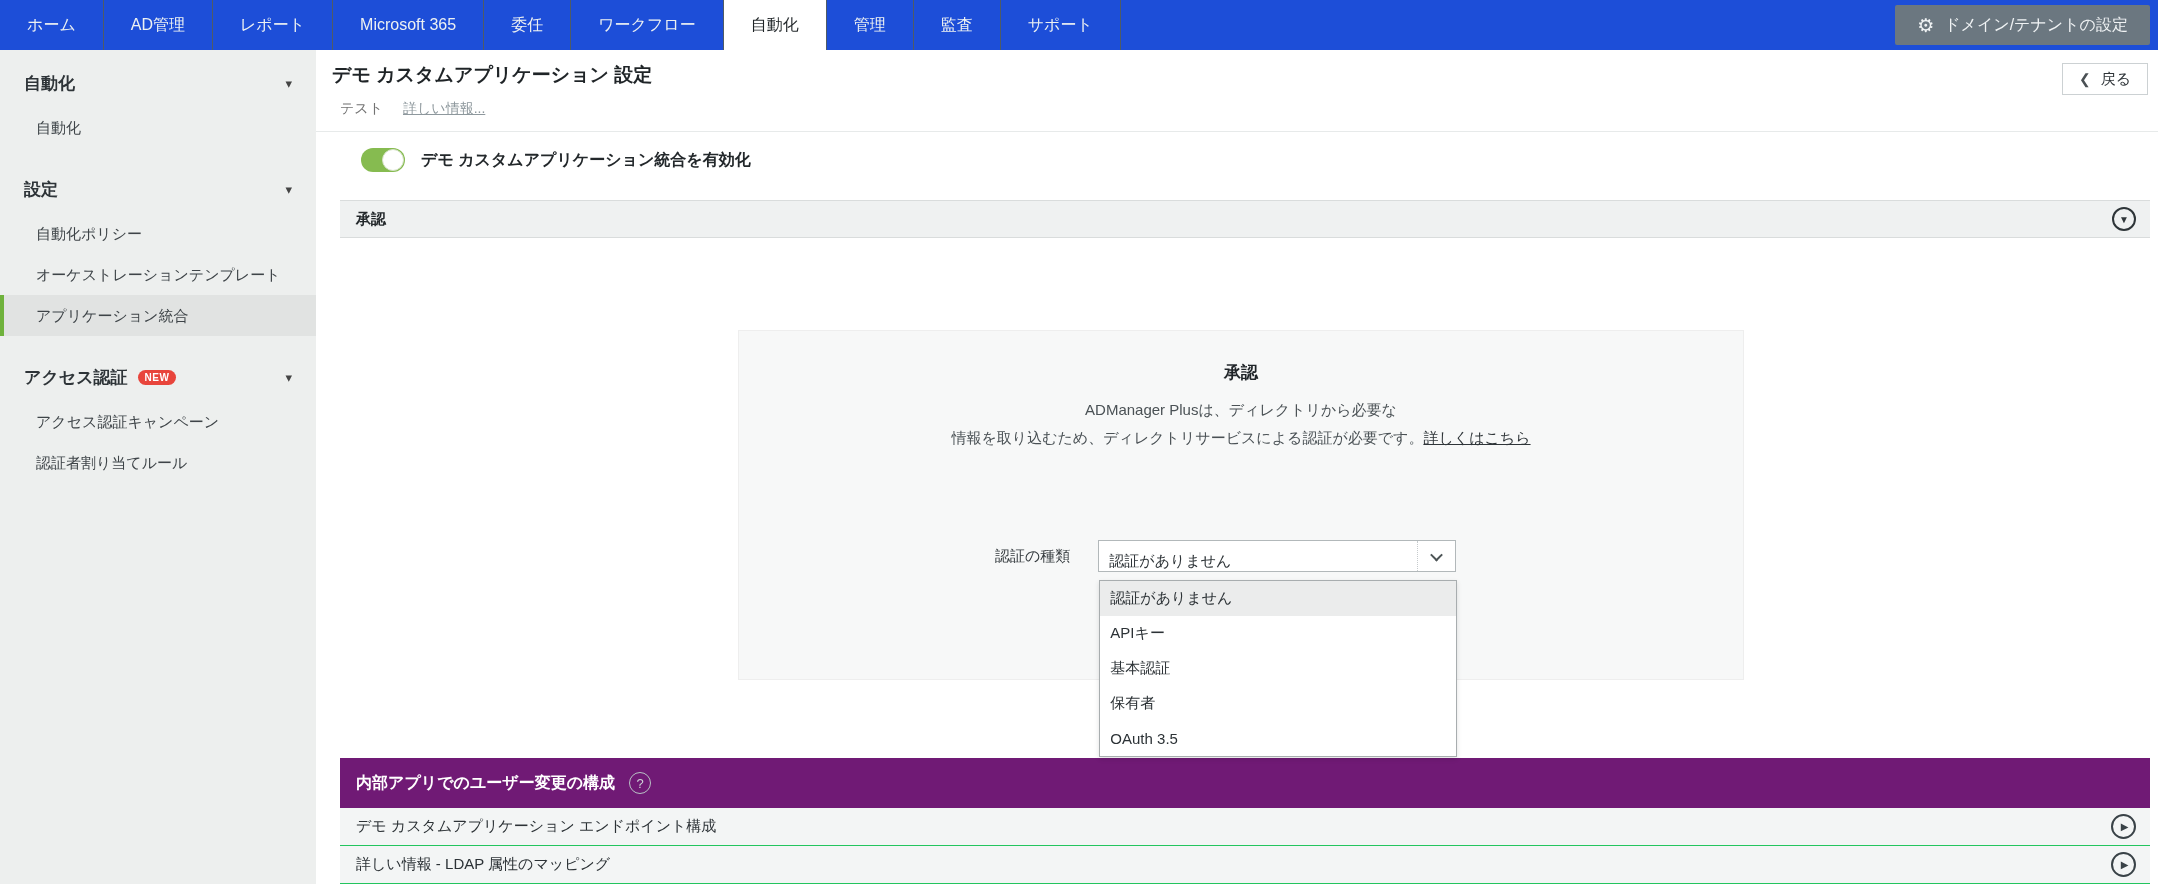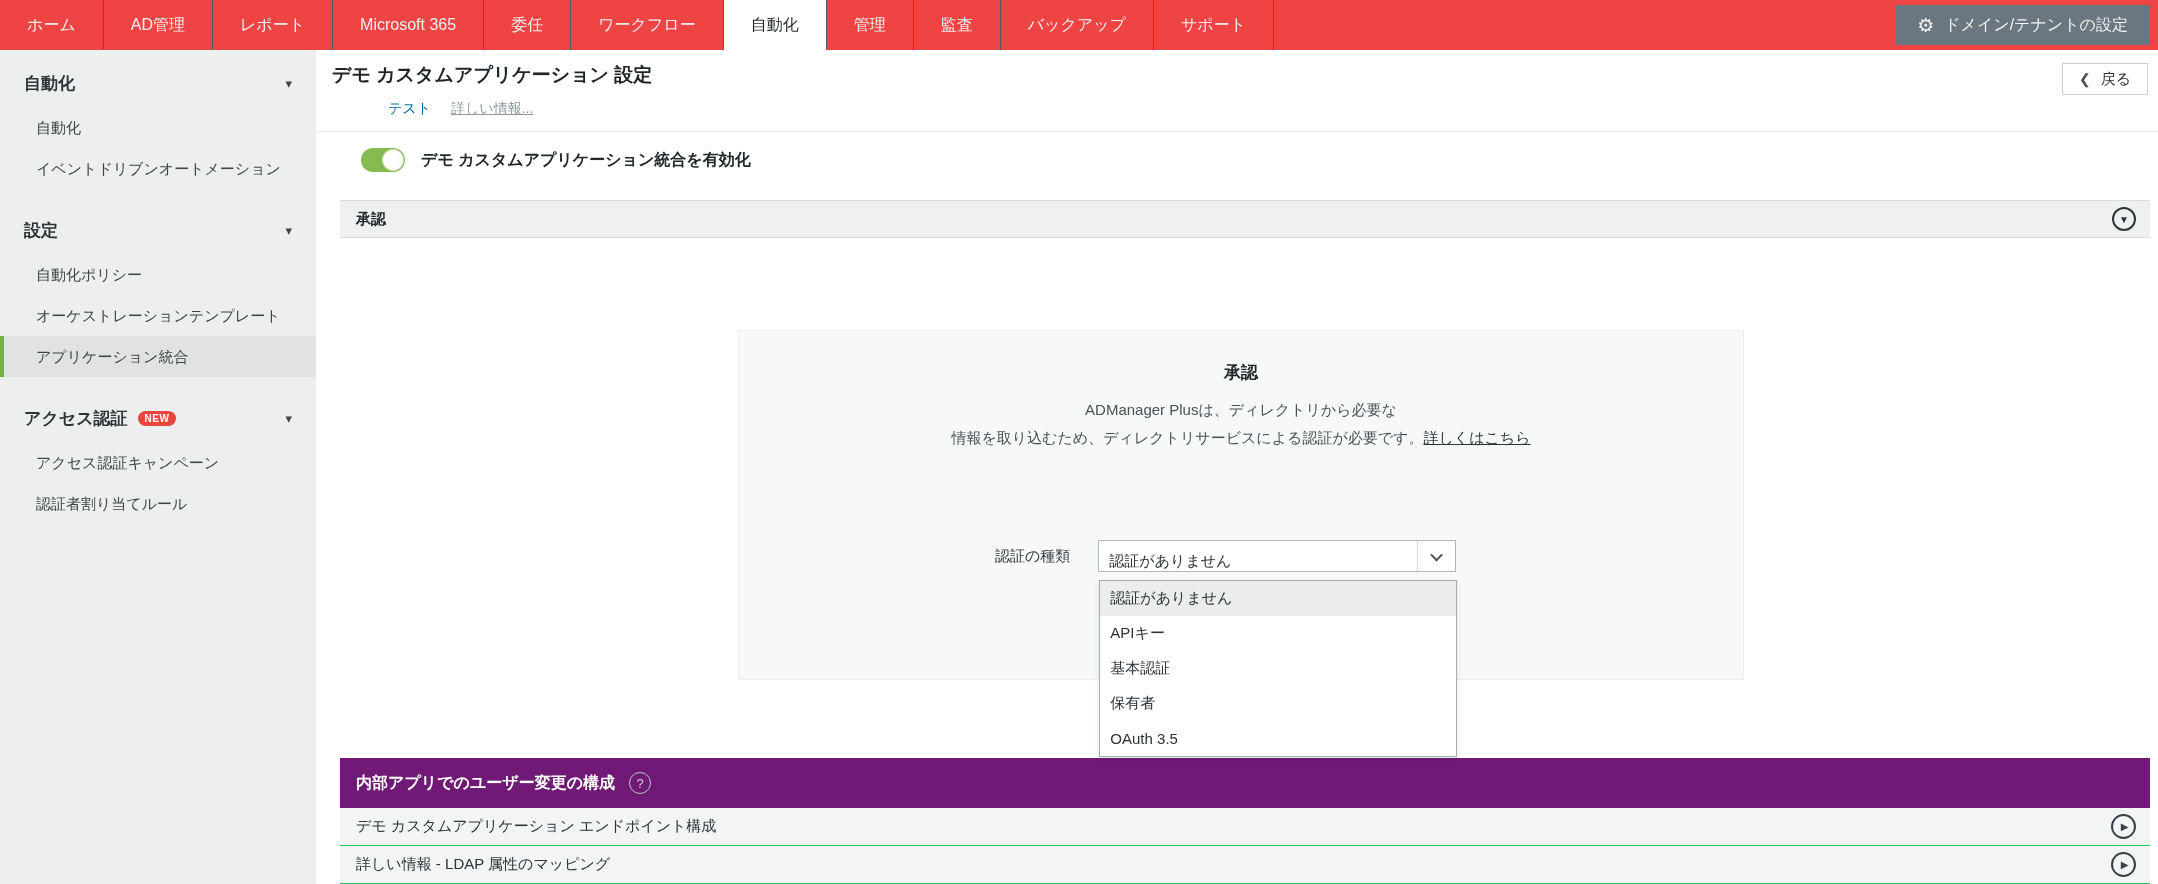--- a/index.html
+++ b/index.html
@@ -1,20 +1,20 @@
 <!DOCTYPE html>
 <html lang="ja"><head>
 <meta charset="utf-8">
 <style>
   * { margin:0; padding:0; box-sizing:border-box; }
   html,body { width:2158px; height:884px; overflow:hidden; }
   body { font-family:"Liberation Sans","DejaVu Sans",sans-serif; background:#fff; position:relative; }
 
   
-  .topnav { height:50px; background:#ef4444; display:flex; align-items:stretch; }
+  .topnav { height:50px; background:#1d4ed8; display:flex; align-items:stretch; }
   .tab { padding:0 27px; line-height:50px; font-size:16px; color:#edf1f2;
          border-right:1px solid #4f5b65; cursor:pointer; white-space:nowrap; }
   .tab.active { background:#ffffff; color:#1f2427; }
   .nav-spacer { flex:1; }
   .settings-btn { margin:5px 8px 5px 0; background:#6b7780; color:#f0f3f4; border:none;
          display:flex; align-items:center; gap:10px; padding:0 22px; font-size:16px;
          border-radius:2px; cursor:pointer; font-family:inherit; }
   .gear { font-size:19px; line-height:1; }
 
   
@@ -30,21 +30,21 @@
   .sb-item.selected { background:#e1e3e2; border-left:4px solid #6fb23c; padding-left:32px; }
   .new-badge { background:#e8453c; color:#fff; font-size:10px; font-weight:bold;
          border-radius:8px; padding:2px 7px; letter-spacing:0.5px; }
 
   
   .main { position:absolute; left:316px; top:50px; right:0; bottom:0; background:#fff; overflow:hidden; }
 
   .main-header { position:relative; height:82px; border-bottom:1px solid #e7eaea; }
   .page-title { position:absolute; left:16px; top:12px; font-size:19px; font-weight:bold; color:#1f2427; }
   .sub-row { position:absolute; left:24px; top:50px; font-size:14px; display:flex; gap:20px; align-items:center; }
-  .sub-test { color:#0369a1;margin-left:48px; }
+  .sub-test { color:#737373; }
   .info-link { color:#8e989d; text-decoration:underline; cursor:pointer; }
   .back-btn { position:absolute; right:10px; top:13px; height:32px; background:#fff;
          border:1px solid #ccd1d3; font-size:15px; color:#2f3539; display:flex; align-items:center;
          gap:10px; padding:0 16px; cursor:pointer; font-family:inherit; }
   .back-chevron { color:#4a5054; font-size:14px; font-weight:bold; }
 
   .toggle-row { display:flex; align-items:center; gap:16px; margin:16px 0 0 24px;padding-left:21px; }
   .toggle { width:44px; height:24px; background:#86bb50; border-radius:13px; position:relative; cursor:pointer; flex:0 0 auto; }
   .toggle-knob { position:absolute; right:1px; top:1px; width:22px; height:22px;
          background:#fff; border-radius:50%; border:1px solid #d5e2c8; }
@@ -97,36 +97,34 @@
 <div class="topnav">
   <span class="tab">ホーム</span>
   <span class="tab">AD管理</span>
   <span class="tab">レポート</span>
   <span class="tab">Microsoft 365</span>
   <span class="tab">委任</span>
   <span class="tab">ワークフロー</span>
   <span class="tab active">自動化</span>
   <span class="tab">管理</span>
   <span class="tab">監査</span>
-  <span class="tab">バックアップ</span>
   <span class="tab">サポート</span>
   <span class="nav-spacer"></span>
   <button class="settings-btn">
     <span class="gear">⚙</span>
     <span>ドメイン/テナントの設定</span>
   </button>
 </div>
 
 <nav class="sidebar">
   <div class="sb-header">
     <span>自動化</span>
     <span class="sb-caret">▾</span>
   </div>
   <div class="sb-item">自動化</div>
-  <div class="sb-item">イベントドリブンオートメーション</div>
 
   <div class="sb-header gap">
     <span>設定</span>
     <span class="sb-caret">▾</span>
   </div>
   <div class="sb-item">自動化ポリシー</div>
   <div class="sb-item">オーケストレーションテンプレート</div>
   <div class="sb-item selected">アプリケーション統合</div>
 
   <div class="sb-header gap">

